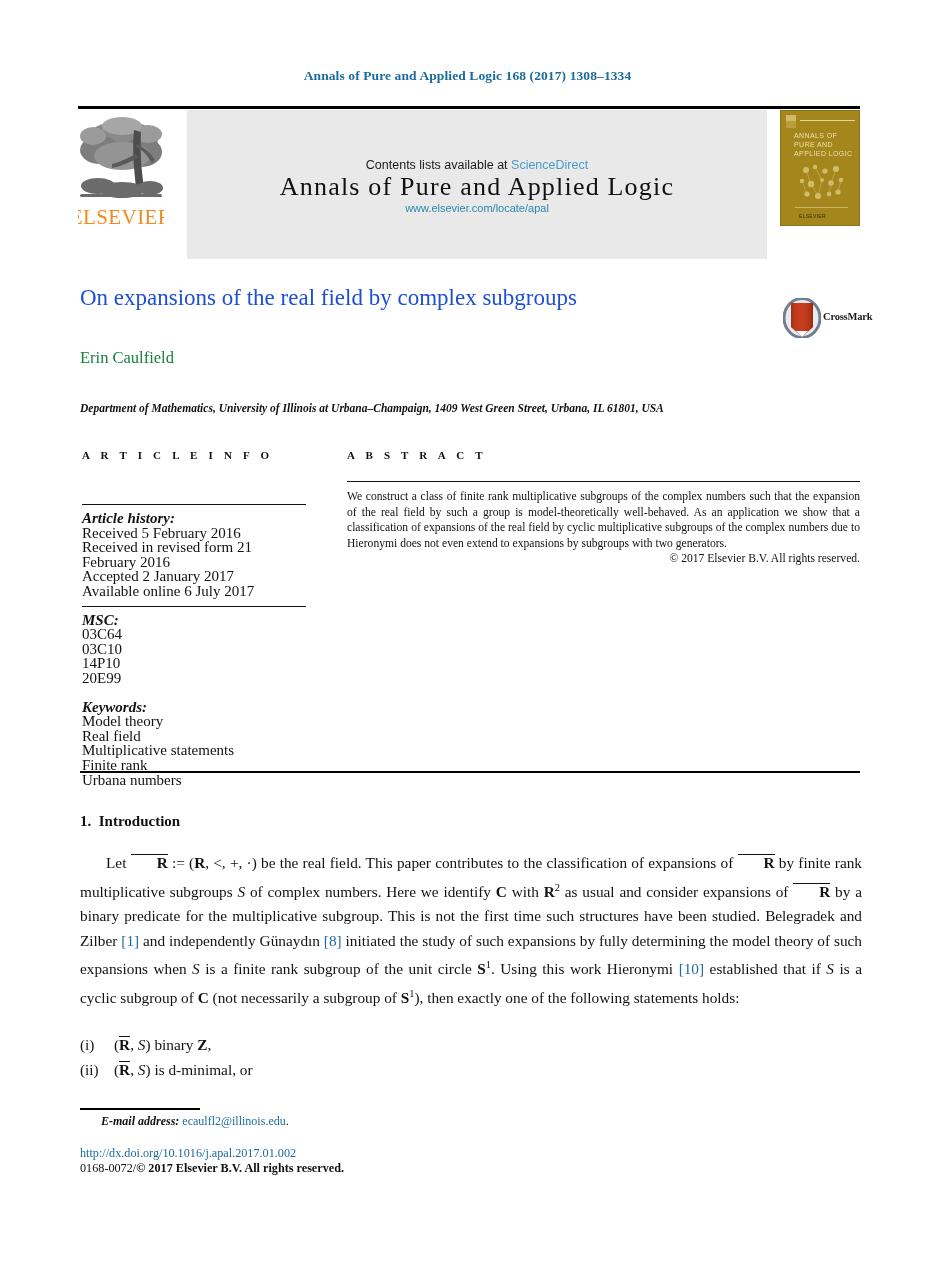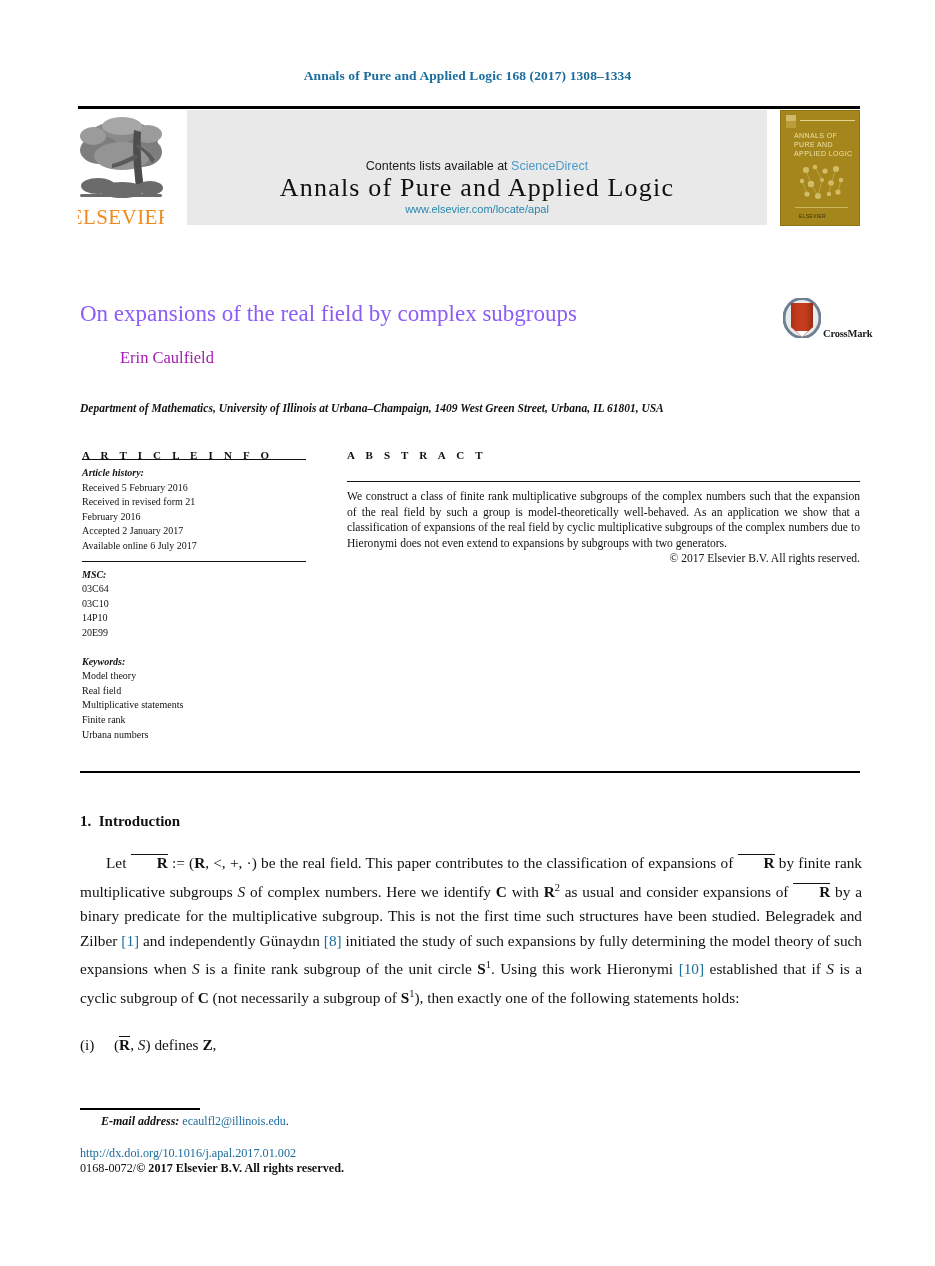--- a/index.html
+++ b/index.html
@@ -36,24 +36,24 @@
   .masthead-rule-top {
     position: absolute; left: 0; top: 0; width: 782px; height: 3px;
     background: #000;
   }
   .mast-logo {
     position: absolute; left: 0; top: 4px;
     width: 86px; height: 120px;
   }
   .mast-center {
     position: absolute; left: 109px; top: 4px;
-    width: 580px; height: 115px;
+    width: 580px; height: 149px;
     background: #e9e9e9;
     display: flex; flex-direction: column;
-    align-items: center; justify-content: flex-end;
+    align-items: center; justify-content: center;
     padding: 12px 0 10px 0;
   }
   .mast-contents {
     font-family: "Liberation Sans", sans-serif;
     font-size: 12.5px;
     color: #1a1a1a;
   }
   .mast-contents .sd {
     color: #4b9bc9;
   }
@@ -103,46 +103,45 @@
   }
   .cover-foot {
     position: absolute; left: 18px; bottom: 6px;
     font-family: "Liberation Sans", sans-serif;
     font-size: 5px; color: #3c3208; letter-spacing: .3px;
   }
 
   
   .title {
     position: absolute;
-    left: 80px; top: 300px;
+    left: 80px; top: 284px;
     width: 630px;
     font-size: 23px;
     line-height: 28px;
-    color: #8b5cf6;
+    color: #1d4ed8;
   }
   .crossmark {
     position: absolute; left: 783px; top: 298px;
     width: 82px; height: 40px;
   }
   .crossmark-badge {
     position: absolute; left: 0; top: 0; width: 38px; height: 40px;
   }
   .crossmark-label {
-    position: absolute; left: 40px; top: 30px;
+    position: absolute; left: 40px; top: 13px;
     font-family: "Liberation Serif", serif;
     font-weight: bold;
     font-size: 10.5px;
     color: #1b1b1b;
     letter-spacing: -.2px;
   }
   .author {
     position: absolute; left: 80px; top: 348px;
     font-size: 16.5px;
-    color: #a21caf;
-    margin-left: 40px;
+    color: #15803d;
   }
   .affil {
     position: absolute; left: 80px; top: 380px;
     width: 640px;
     font-size: 11.5px;
     font-style: italic;
     font-weight: bold;
     line-height: 16px;
     color: #111;
     margin-top: 20px;
@@ -150,23 +149,23 @@
   .colhead {
     position: absolute;
     font-family: "Liberation Serif", serif;
     font-weight: bold;
     font-size: 11px;
     letter-spacing: 4.2px;
     color: #111;
   }
   .info-col {
     position: absolute;
-    left: 82px; top: 459px;
+    left: 82px; top: 504px;
     width: 224px;
-    font-size: 10px;
+    font-size: 15px;
     line-height: 14.6px;
     color: #111;
   }
   .info-group { margin-bottom: 0; }
   .info-group .lbl {
     font-style: italic;
     font-weight: bold;
   }
   .info-rule {
     width: 224px; height: 1px; background: #111;
@@ -397,21 +396,25 @@
     <span>1.</span>&nbsp;&nbsp;<span>Introduction</span>
   </div>
 
   <div class="body-text">
     <span>Let </span><span class="ovl bb">R</span><span> := (</span><span class="bb">R</span><span>, &lt;, +, ·) be the real field. This paper contributes to the classification of expansions of </span><span class="ovl bb">R</span><span> by finite rank multiplicative subgroups </span><span class="it">S</span><span> of complex numbers. Here we identify </span><span class="bb">C</span><span> with </span><span class="bb">R</span><sup class="small">2</sup><span> as usual and consider expansions of </span><span class="ovl bb">R</span><span> by a binary predicate for the multiplicative subgroup. This is not the first time such structures have been studied. Belegradek and Zilber </span><span class="cite">[1]</span><span> and independently Günaydın </span><span class="cite">[8]</span><span> initiated the study of such expansions by fully determining the model theory of such expansions when </span><span class="it">S</span><span> is a finite rank subgroup of the unit circle </span><span class="bb">S</span><sup class="small">1</sup><span>. Using this work Hieronymi </span><span class="cite">[10]</span><span> established that if </span><span class="it">S</span><span> is a cyclic subgroup of </span><span class="bb">C</span><span> (not necessarily a subgroup of </span><span class="bb">S</span><sup class="small">1</sup><span>), then exactly one of the following statements holds:</span>
   </div>
 
   <div class="list">
     <div class="list-row">
       <span class="list-mark">(i)</span>
-      <span><span>(</span><span class="ovl bb">R</span><span>, </span><span class="it">S</span><span>) defines </span><span class="bb">Z</span><span>,</span></span>
+      <span><span>(</span><span class="ovl bb">R</span><span>, </span><span class="it">S</span><span>) binary </span><span class="bb">Z</span><span>,</span></span>
+    </div>
+    <div class="list-row">
+      <span class="list-mark">(ii)</span>
+      <span><span>(</span><span class="ovl bb">R</span><span>, </span><span class="it">S</span><span>) is d-minimal, or</span></span>
     </div>
   </div>
 
   <div class="fn-rule"></div>
   <div class="fn-line">
     <i>E-mail address:</i>
     <span class="fn-link">ecaulfl2@illinois.edu</span><span>.</span>
   </div>
   <div class="doi">http://dx.doi.org/10.1016/j.apal.2017.01.002</div>
   <div class="issn">

